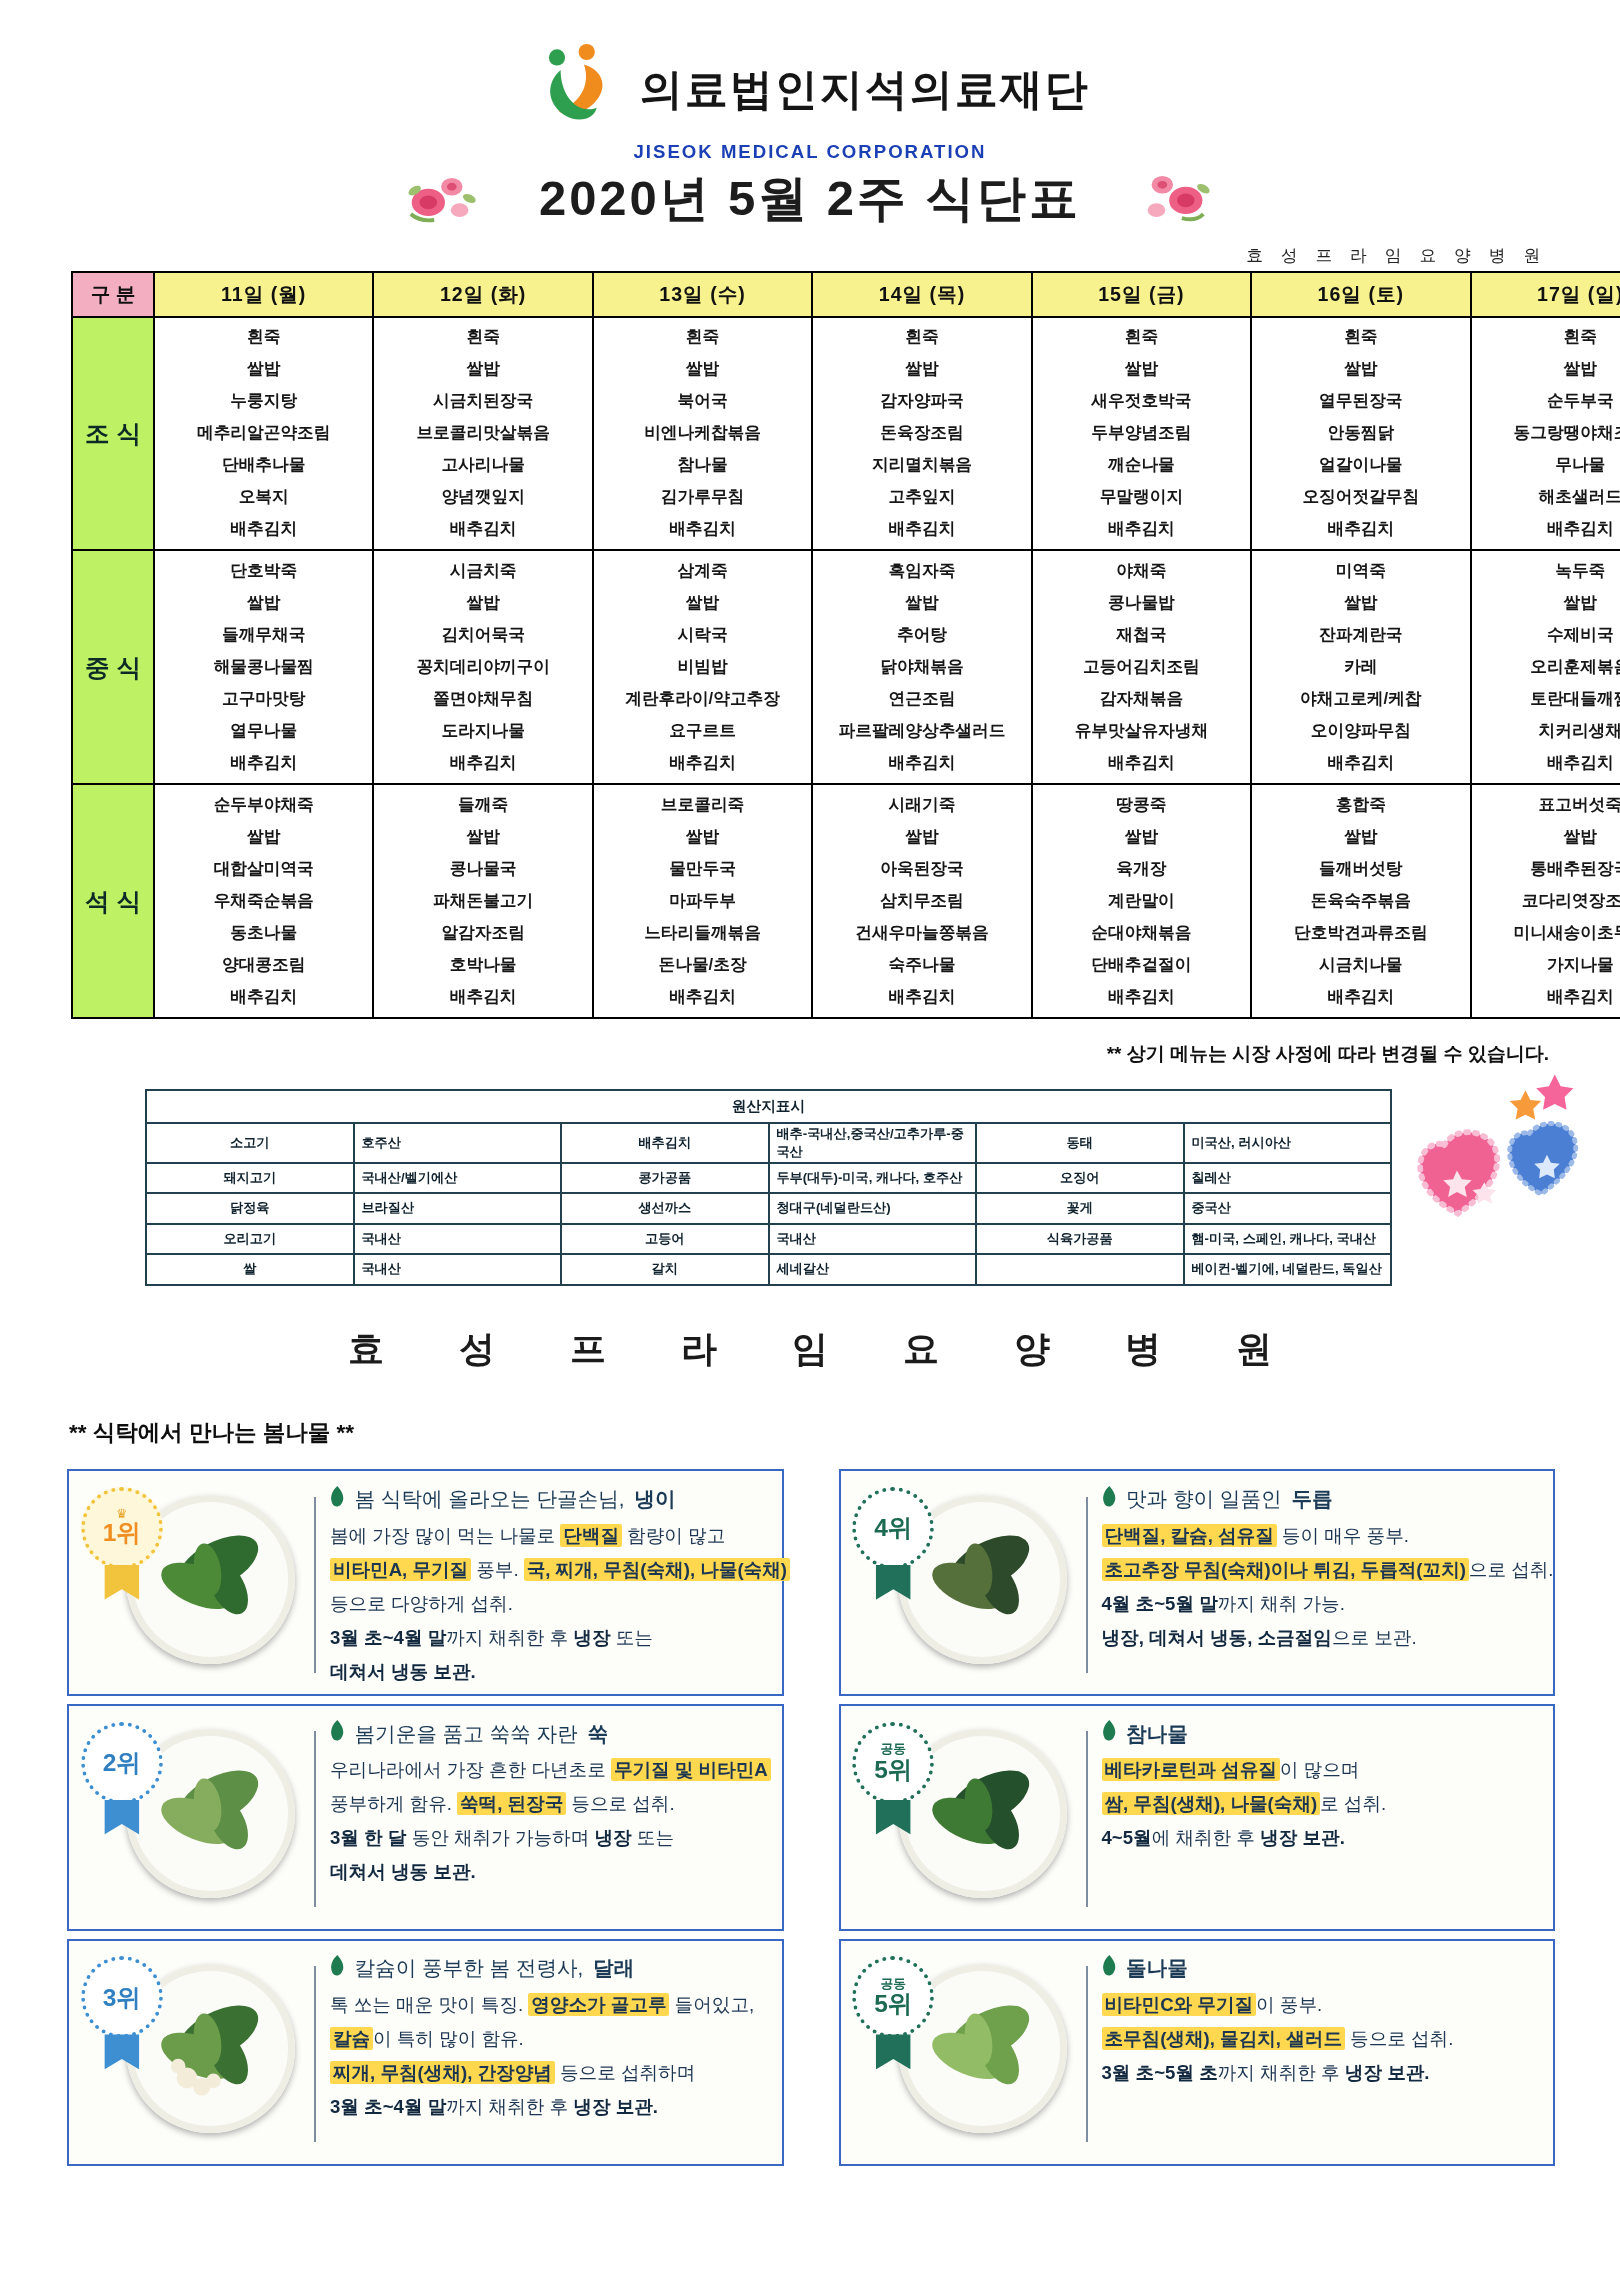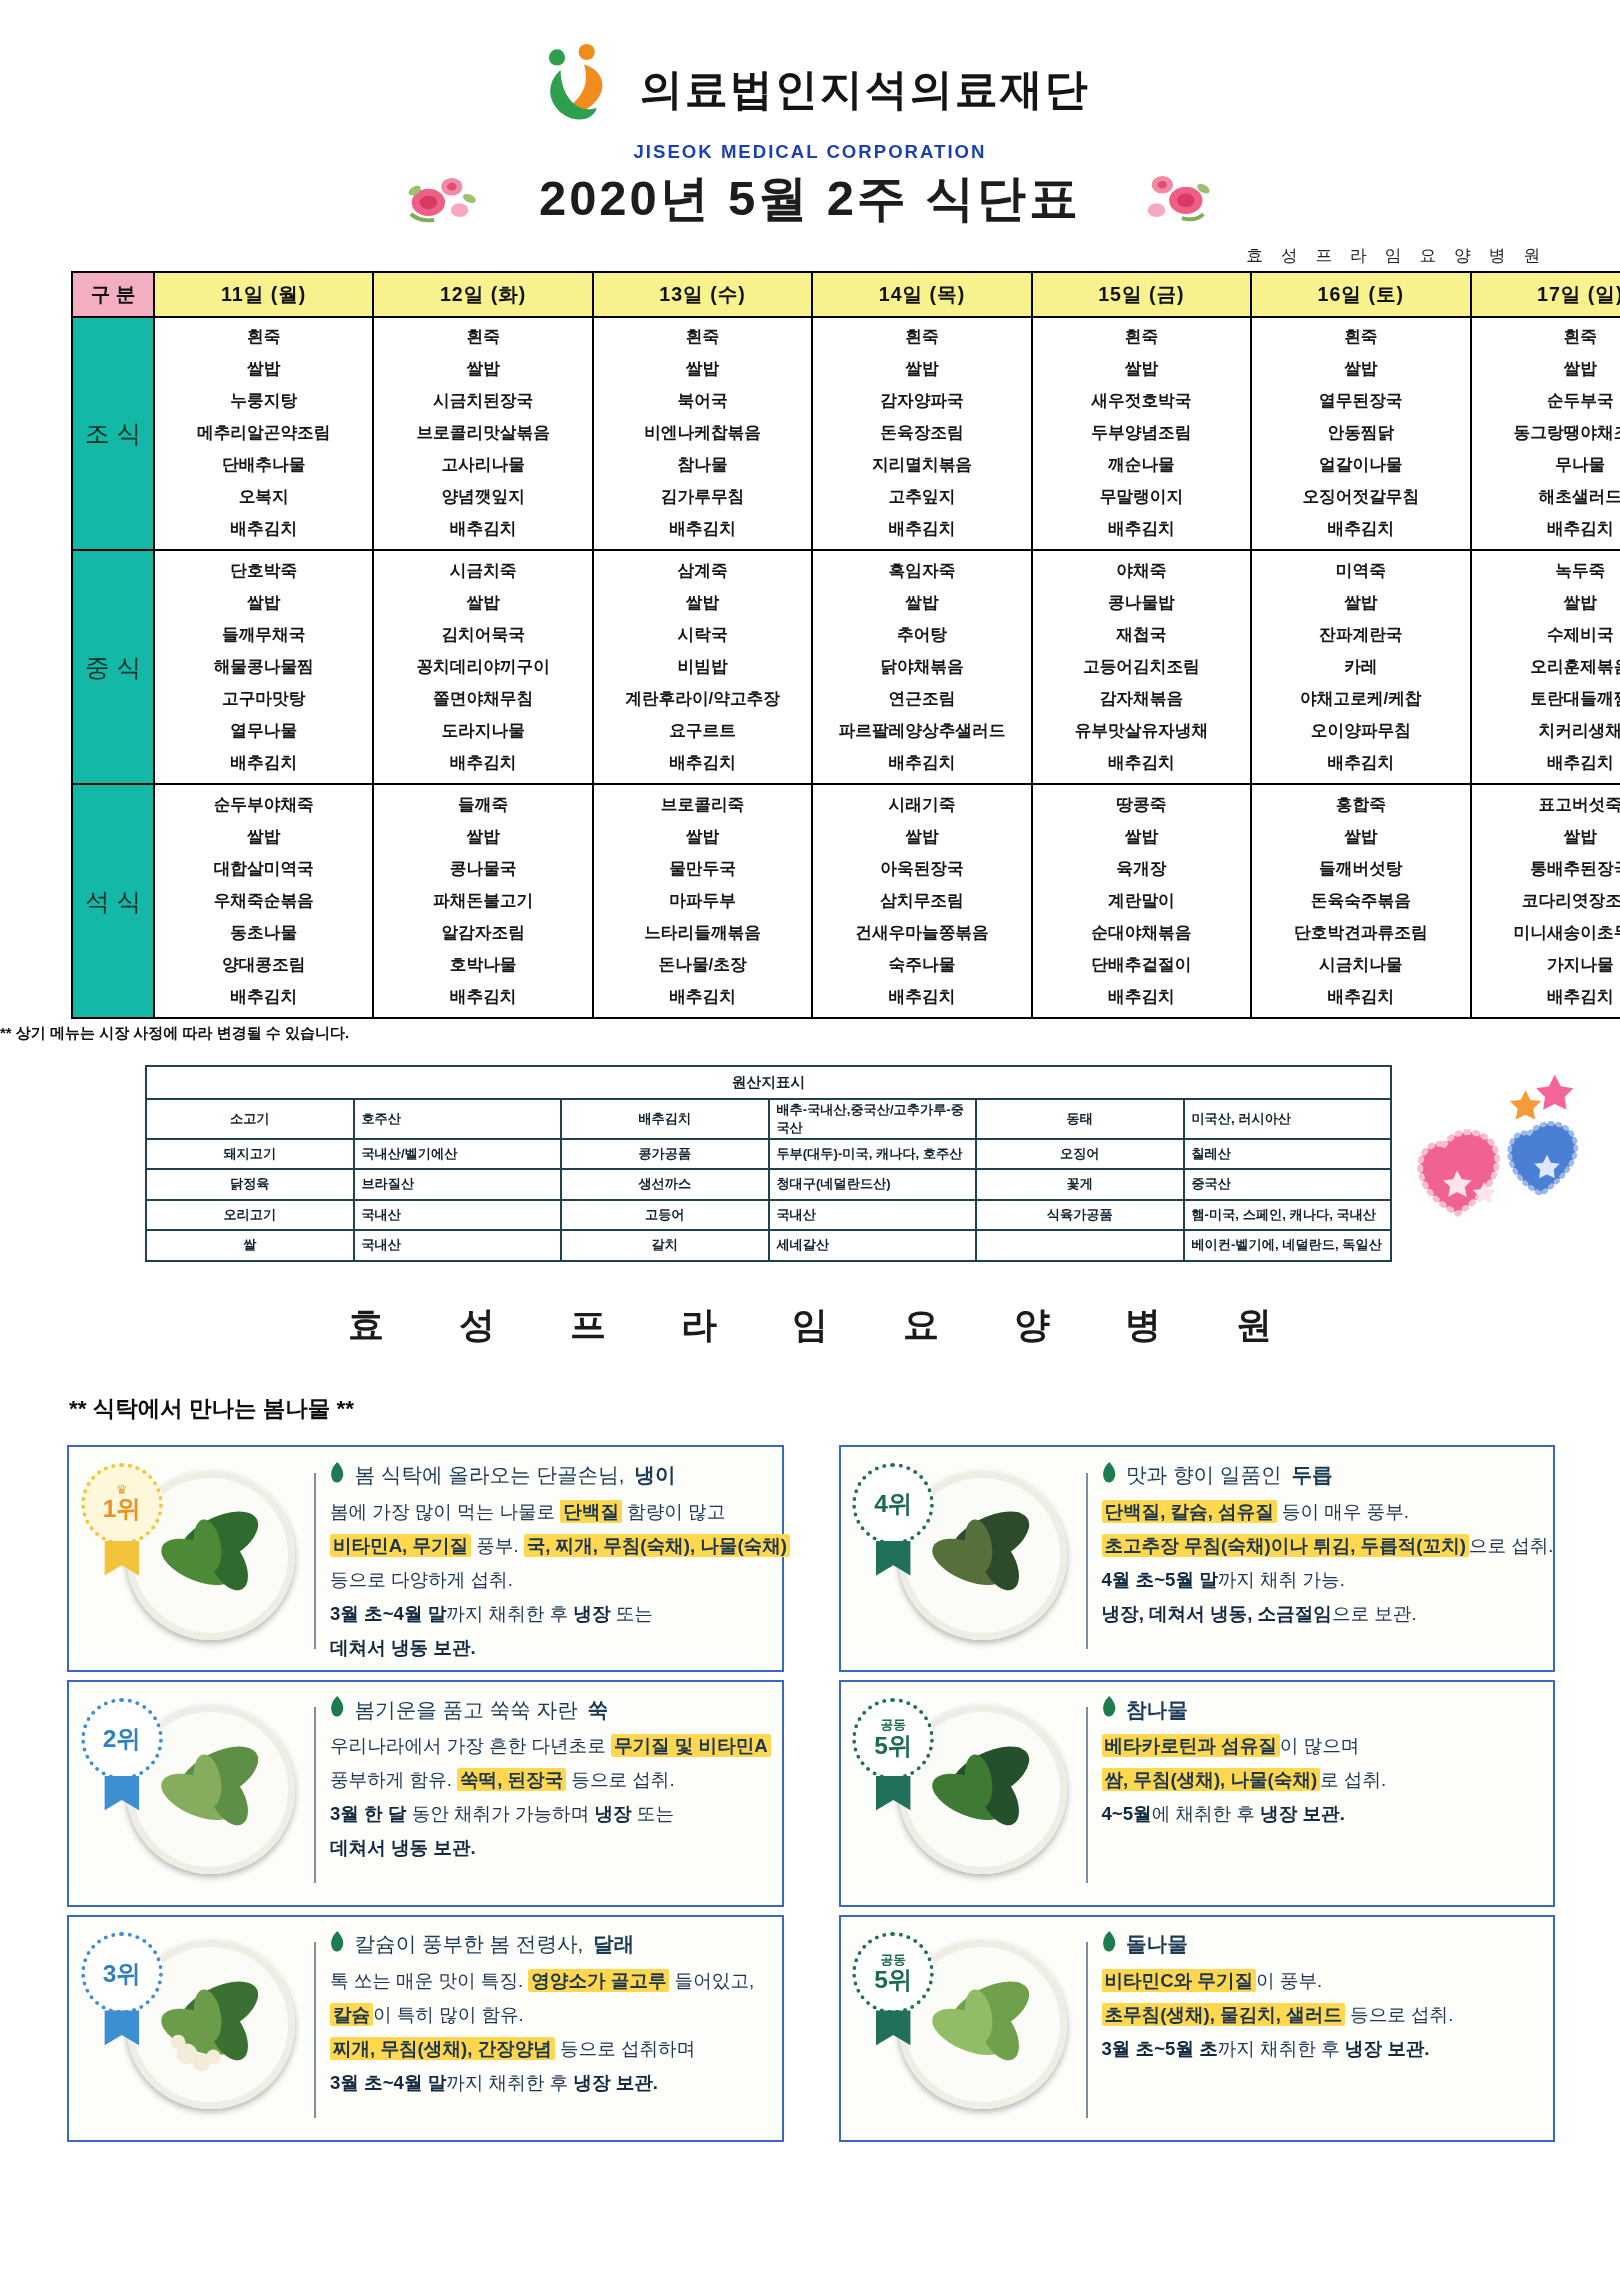--- a/index.html
+++ b/index.html
@@ -16,24 +16,24 @@
   .title-row { display:flex; justify-content:center; align-items:center; gap:54px; margin-top:2px; }
   .doc-title { font-size:49px; font-weight:800; letter-spacing:2.9px; color:#1d1d1d; }
   .hospital-small { margin:9.8px 73px 3.9px 0; text-align:right; font-family:"Liberation Serif", serif;
     font-size:16.7px; letter-spacing:6.9px; color:#222; }
   
   table.menu { border-collapse:collapse; margin:0 104px 0 71px; width:1620px; table-layout:fixed;
     border:2.9px solid #000; }
   table.menu th, table.menu td { border:2px solid #000; }
   th.corner { background:#f3aec2; width:78px; font-size:19.6px; font-weight:800; }
   th.day   { background:#f7f28e; height:41px; font-size:19.6px; font-weight:800; letter-spacing:1px; }
-  th.meal  { background:#14b8a6; width:78px; font-size:24.5px; font-weight:400; color:#0c2a26; }
+  th.meal  { background:#bef264; width:78px; font-size:24.5px; font-weight:700; color:#0c2a26; }
   td.menu-cell { background:#fff; vertical-align:middle; padding:3.9px 0; }
   .menu-item { text-align:center; font-size:16.7px; font-weight:600; line-height:32px; color:#161616; white-space:nowrap; }
-  .note { margin:5px 71px 0 0; text-align:left; font-size:15px; font-weight:700; color:#101010; }
+  .note { margin:22px 71px 0 0; text-align:right; font-size:19px; font-weight:700; color:#101010; }
   
   table.origin { border-collapse:collapse; margin:21.6px 0 0 145px; width:1247px; table-layout:fixed;
     border:2.9px solid #23404e; font-size:13.2px; }
   table.origin td { border:2px solid #23404e; height:26.5px; color:#10222e; }
   table.origin td.o-title { text-align:center; font-size:14.7px; font-weight:700; height:29px; }
   td.o-item { text-align:center; font-weight:600; }
   td.o-src  { text-align:left; padding-left:6.9px; font-weight:600; }
   
   .hospital-big { margin-top:39px; text-align:center; font-family:"Liberation Serif", serif;
     font-size:36px; font-weight:700; letter-spacing:33px; color:#1b1b1b; padding-left:33px; }

